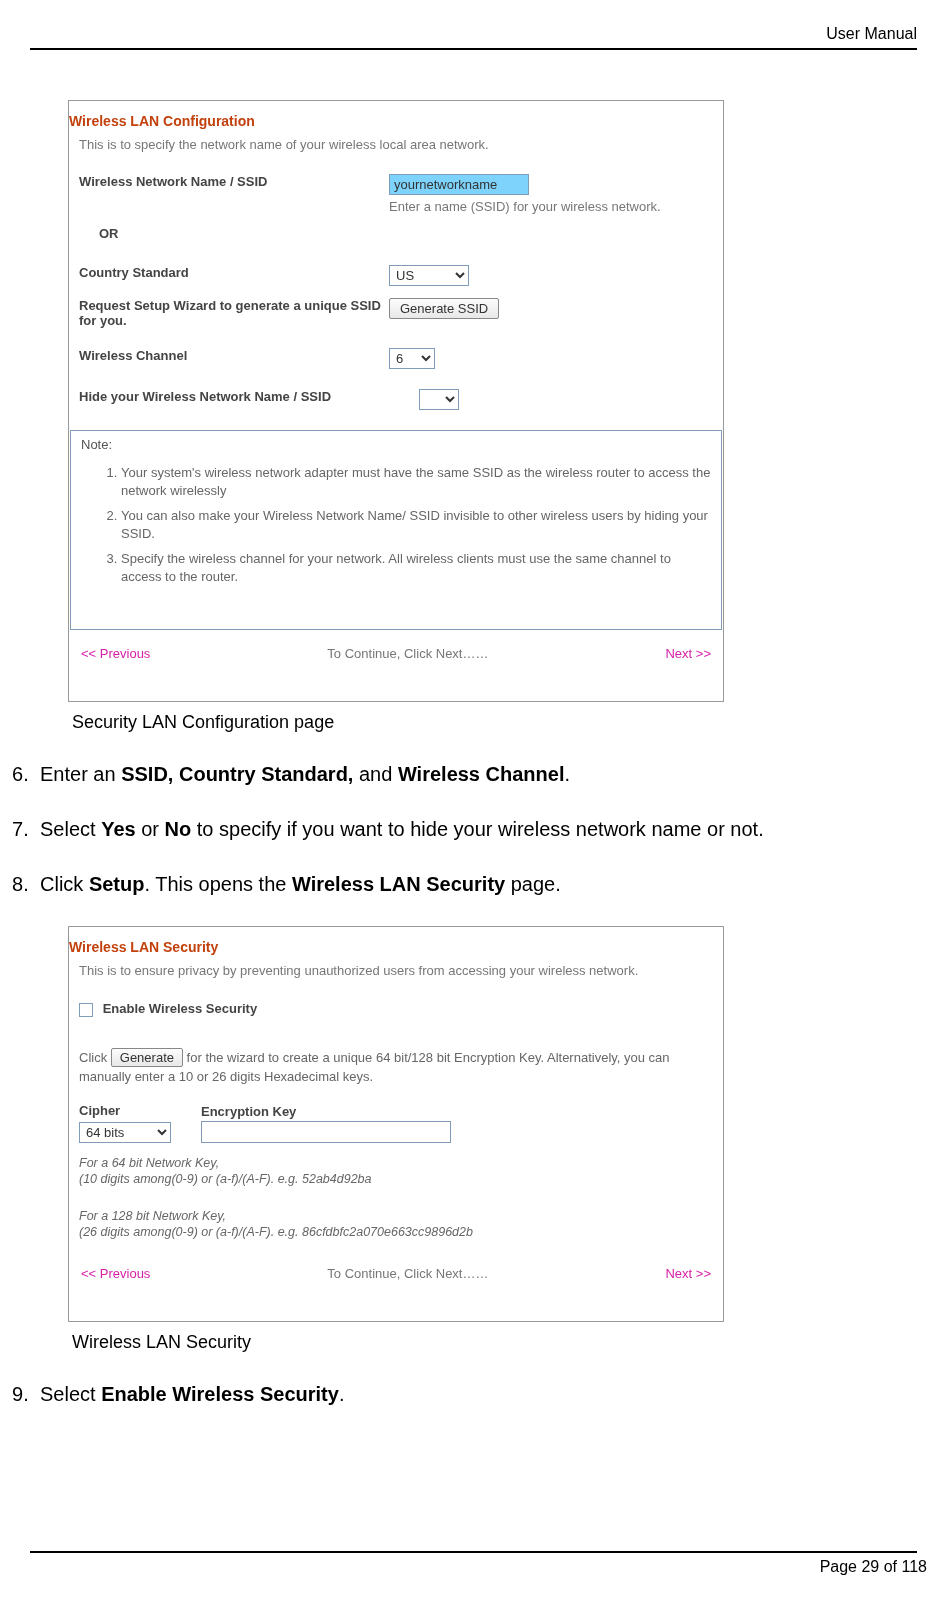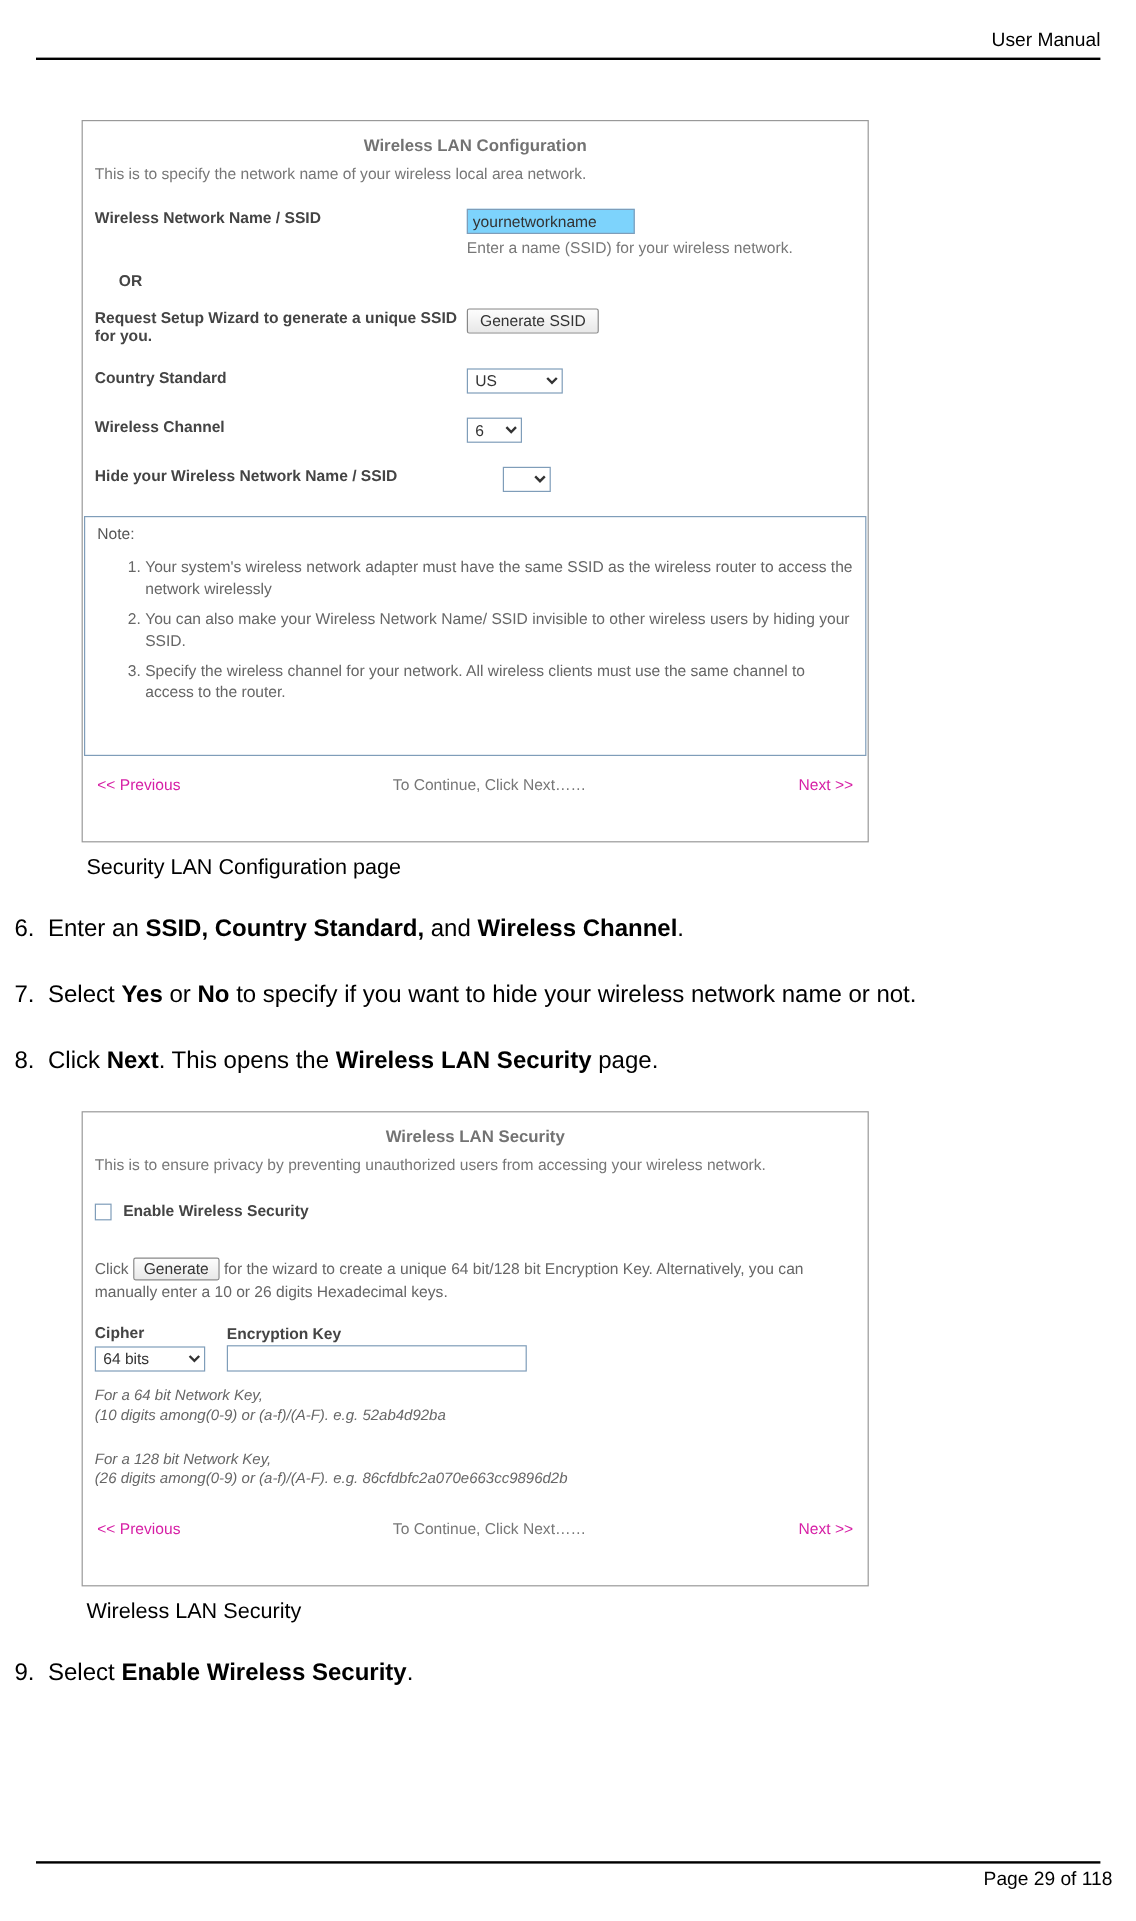--- a/index.html
+++ b/index.html
@@ -20,22 +20,21 @@
   .panel {
     border: 1px solid #999;
     background: #fff;
     font-family: Verdana, Tahoma, sans-serif;
     font-size: 13px;
     color: #555;
     padding: 0 0 40px 0;
     margin-bottom: 10px;
   }
   .panel-title {
-    text-align: center;
-    color: #737373;
+    color: #c2410c;
     font-weight: bold;
     padding: 12px 0 8px 0;
     font-size: 14px;
   }
   .panel-intro { padding: 0 10px 16px 10px; color: #777; }
   .field-row { display: flex; align-items: flex-start; padding: 6px 10px; }
   .field-label { width: 310px; font-weight: bold; color: #444; font-size: 13px; }
   .field-control { flex: 1; color: #777; }
   .or-label { padding: 6px 10px 10px 30px; font-weight: bold; color: #444; }
   .text-input {
@@ -98,33 +97,33 @@
     <div class="field-row">
       <div class="field-label">Wireless Network Name / SSID</div>
       <div class="field-control">
         <input class="text-input" value="yournetworkname" style="">
         <div style="margin-top:4px;">Enter a name (SSID) for your wireless network.</div>
       </div>
     </div>
 
     <div class="or-label">OR</div>
 
+    <div class="field-row" style="margin-top:8px;">
+      <div class="field-label">Country Standard</div>
+      <div class="field-control">
+        <select class="select" style="width:80px;">
+          <option>US</option>
+        </select>
+      </div>
+    </div>
+
     <div class="field-row">
       <div class="field-label">Request Setup Wizard to generate a unique SSID for you.</div>
       <div class="field-control">
         <button class="btn">Generate SSID</button>
-      </div>
-    </div>
-
-    <div class="field-row" style="margin-top:8px;">
-      <div class="field-label">Country Standard</div>
-      <div class="field-control">
-        <select class="select" style="width:80px;">
-          <option>US</option>
-        </select>
       </div>
     </div>
 
     <div class="field-row" style="margin-top:8px;">
       <div class="field-label">Wireless Channel</div>
       <div class="field-control">
         <select class="select" style="width:46px;">
           <option>6</option>
         </select>
       </div>
@@ -153,39 +152,39 @@
       <span>To Continue, Click Next……</span>
       <span class="nav-link">Next &gt;&gt;</span>
     </div>
   </div>
 
   <div class="caption">Security LAN Configuration page</div>
 
   <ol class="steps">
     <li><span>Enter an </span><b>SSID, Country Standard,</b><span> and </span><b>Wireless Channel</b><span>.</span></li>
     <li><span>Select </span><b>Yes</b><span> or </span><b>No</b><span> to specify if you want to hide your wireless network name or not.</span></li>
-    <li><span>Click </span><b>Next</b><span>. This opens the </span><b>Wireless LAN Security</b><span> page.</span></li>
+    <li><span>Click </span><b>Setup</b><span>. This opens the </span><b>Wireless LAN Security</b><span> page.</span></li>
   </ol>
 
   <div class="panel" style="width:656px; margin-top:6px;">
     <div class="panel-title">Wireless LAN Security</div>
     <div class="panel-intro">This is to ensure privacy by preventing unauthorized users from accessing your wireless network.</div>
 
     <div class="sec-row">
       <span class="checkbox-box"></span>
       <span style="font-weight:bold;color:#444;">Enable Wireless Security</span>
     </div>
 
     <div class="sec-row" style="margin-top:18px;">
       <span>Click </span>
       <button class="btn" style="padding:1px 8px;">Generate</button>
       <span> for the wizard to create a unique 64 bit/128 bit Encryption Key. Alternatively, you can manually enter a 10 or 26 digits Hexadecimal keys.</span>
     </div>
 
-    <div class="sec-row" style="display:flex; gap:18px; align-items:flex-end; margin-top:4px;">
+    <div class="sec-row" style="display:flex; gap:30px; align-items:flex-end; margin-top:4px;">
       <div>
         <div class="col-header">Cipher</div><br>
         <select class="select" style="width:92px; margin-top:2px;">
           <option>64 bits</option>
         </select>
       </div>
       <div>
         <div class="col-header">Encryption Key</div><br>
         <input class="enc-input" style="">
       </div>

